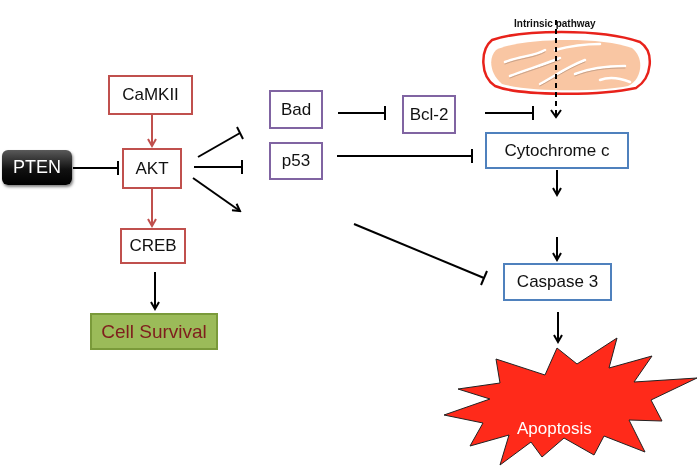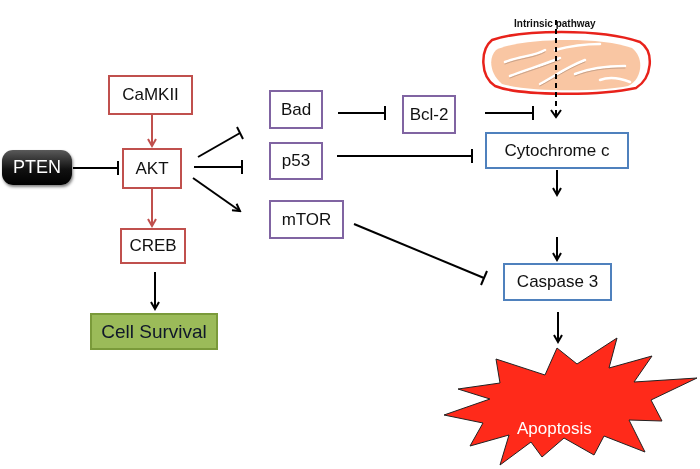--- a/index.html
+++ b/index.html
@@ -2,22 +2,22 @@
 <html><head>
 <meta charset="utf-8">
 <style>
   html,body{margin:0;padding:0;background:#ffffff;}
   #stage{position:relative;width:700px;height:469px;overflow:hidden;background:#fff;font-family:"Liberation Sans",sans-serif;}
   svg{position:absolute;left:0;top:0;}
   .node{position:absolute;box-sizing:border-box;background:#fff;display:flex;align-items:center;justify-content:center;font-size:17px;color:#111;white-space:nowrap;}
   .red{border:2px solid #c0504d;}
   .purple{border:2px solid #8064a2;}
   .blue{border:2px solid #4f81bd;}
-  .pten{background:linear-gradient(#5a5a5a,#111 55%,#000);color:#fff;border-radius:11px;box-shadow:1px 2px 3px rgba(0,0,0,.5);font-size:18px;}
-  .survival{background:#9bbb59;border:2px solid #7a9a3a;color:#0f172a;font-size:19px;}
+  .pten{background:linear-gradient(#5a5a5a,#111 55%,#000);color:#fff;border-radius:6px;box-shadow:1px 2px 3px rgba(0,0,0,.5);font-size:18px;}
+  .survival{background:#9bbb59;border:2px solid #7a9a3a;color:#7f1d1d;font-size:19px;}
   .ca{position:absolute;left:50px;top:2px;width:96px;height:70px;border-radius:50%;background:radial-gradient(circle at 50% 45%,#7a7a7a 0%,#9a9a9a 35%,#d9d9d9 65%,rgba(255,255,255,0) 75%);display:flex;align-items:center;justify-content:center;color:#fff;font-size:17px;}
   .ca sup{font-size:10px;}
   .label-small{position:absolute;font-size:10px;font-weight:bold;color:#111;}
   .apop-text{position:absolute;color:#fff;font-size:17px;}
 </style>
 </head>
 <body>
 
 <div id="stage">
 
@@ -96,19 +96,18 @@
 
   <div class="node red" style="left:108px;top:75px;width:85px;height:40px;">CaMKII</div>
   <div class="node red" style="left:122px;top:148px;width:60px;height:41px;">AKT</div>
   <div class="node pten" style="left:2px;top:150px;width:70px;height:35px;">PTEN</div>
   <div class="node red" style="left:120px;top:228px;width:66px;height:36px;">CREB</div>
   <div class="node survival" style="left:90px;top:313px;width:128px;height:37px;">Cell Survival</div>
 
   <div class="node purple" style="left:269px;top:90px;width:54px;height:39px;">Bad</div>
   <div class="node purple" style="left:402px;top:95px;width:54px;height:39px;">Bcl-2</div>
   <div class="node purple" style="left:269px;top:142px;width:54px;height:38px;">p53</div>
-  <div class="node purple" style="left:269px;top:200px;width:75px;height:39px;">mTOR</div>
 
   <div class="node blue" style="left:485px;top:132px;width:144px;height:37px;">Cytochrome c</div>
   <div class="node blue" style="left:503px;top:263px;width:109px;height:38px;">Caspase 3</div>
 
   <div class="apop-text" style="left:517px;top:419px;">Apoptosis</div>
 </div>
 
 </body></html>

